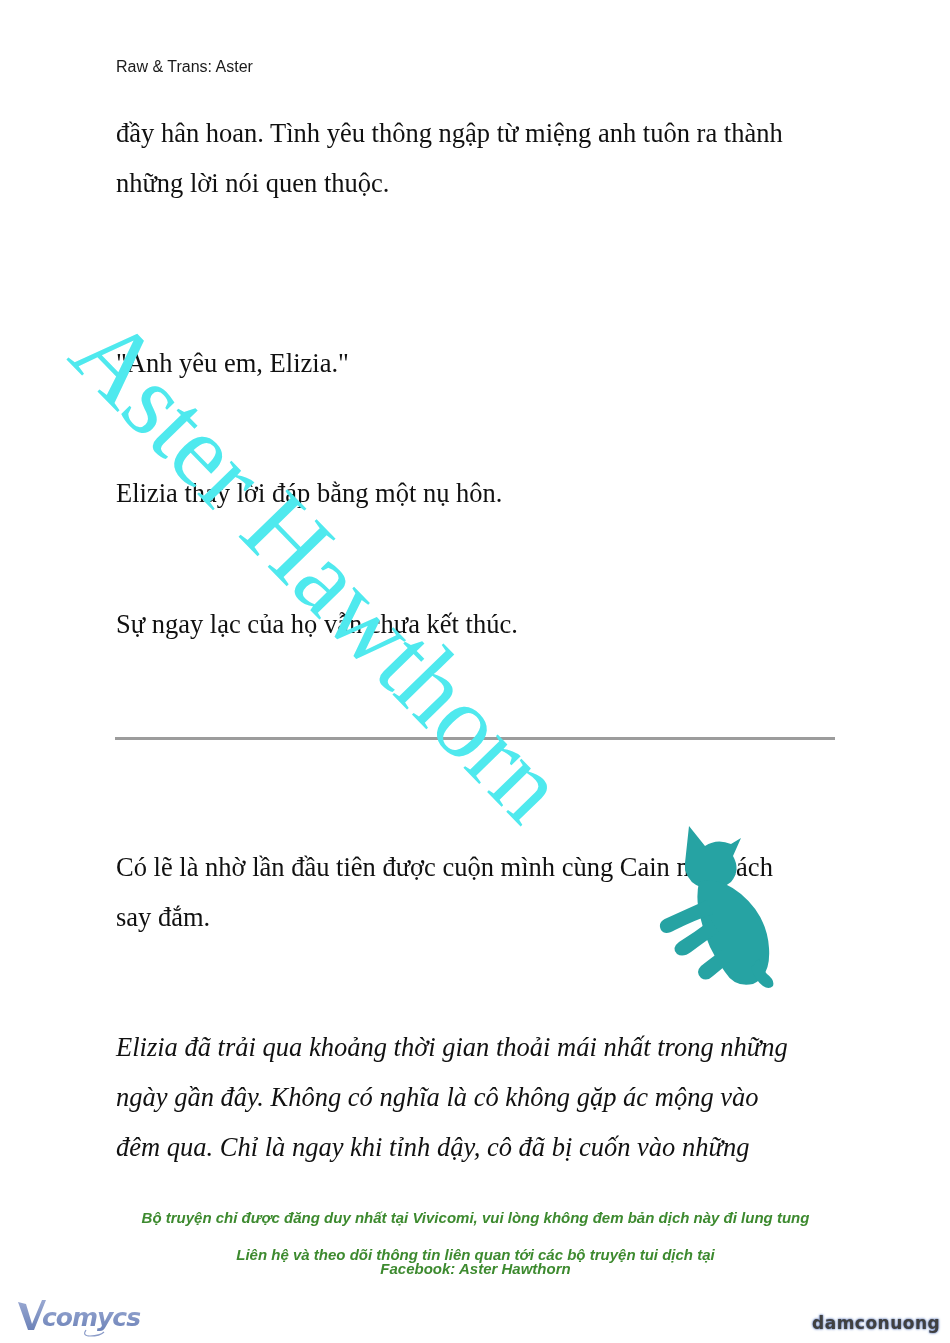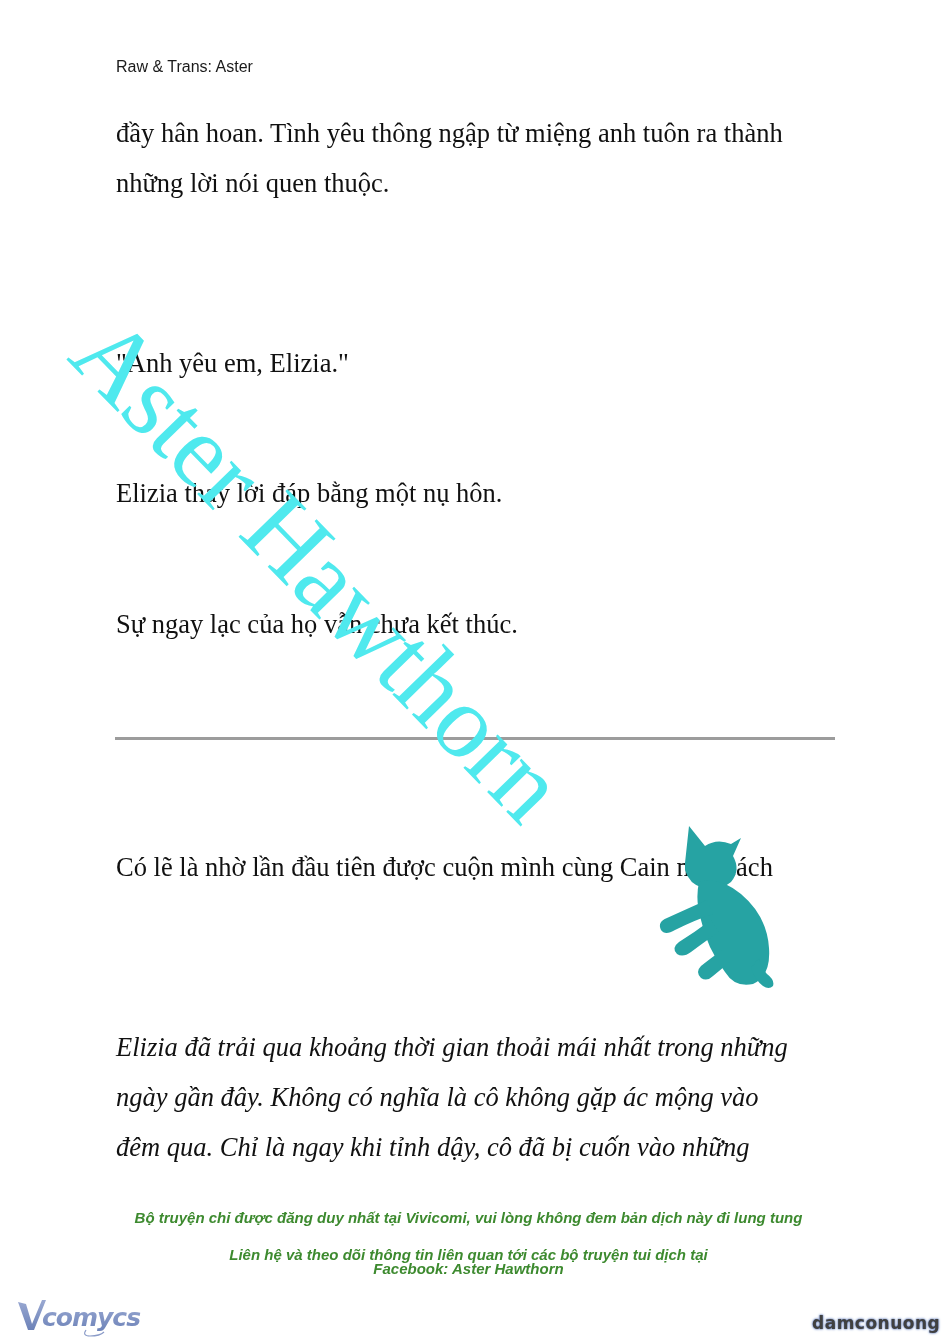--- a/index.html
+++ b/index.html
@@ -59,21 +59,21 @@
     .cat {
       position: absolute;
       left: 655px;
       top: 808px;
       width: 130px;
       height: 185px;
       z-index: 3;
     }
     .footer-notice {
       position: absolute;
-      left: 1px;
+      left: 8px;
       width: 935px;
       text-align: center;
       font-family: "Liberation Sans", sans-serif;
       font-style: italic;
       font-weight: bold;
       font-size: 15px;
       color: #3d8a2f;
     }
     .logo-left {
       position: absolute;
@@ -116,20 +116,21 @@
   </div>
 
   <div class="para" style="top:599px;">
     <span class="line">Sự ngay lạc của họ vẫn chưa kết thúc.</span>
   </div>
 
   <div class="separator"></div>
 
   <div class="para" style="top:842px;">
     <span class="line">Có lẽ là nhờ lần đầu tiên được cuộn mình cùng Cain một cách</span>
+    <span class="line">say đắm.</span>
   </div>
 
   <div class="para" style="top:1022px;font-style:italic;">
     <span class="line">Elizia đã trải qua khoảng thời gian thoải mái nhất trong những</span>
     <span class="line">ngày gần đây. Không có nghĩa là cô không gặp ác mộng vào</span>
     <span class="line">đêm qua. Chỉ là ngay khi tỉnh dậy, cô đã bị cuốn vào những</span>
   </div>
 
   <div class="watermark">Aster Hawthorn</div>
 

